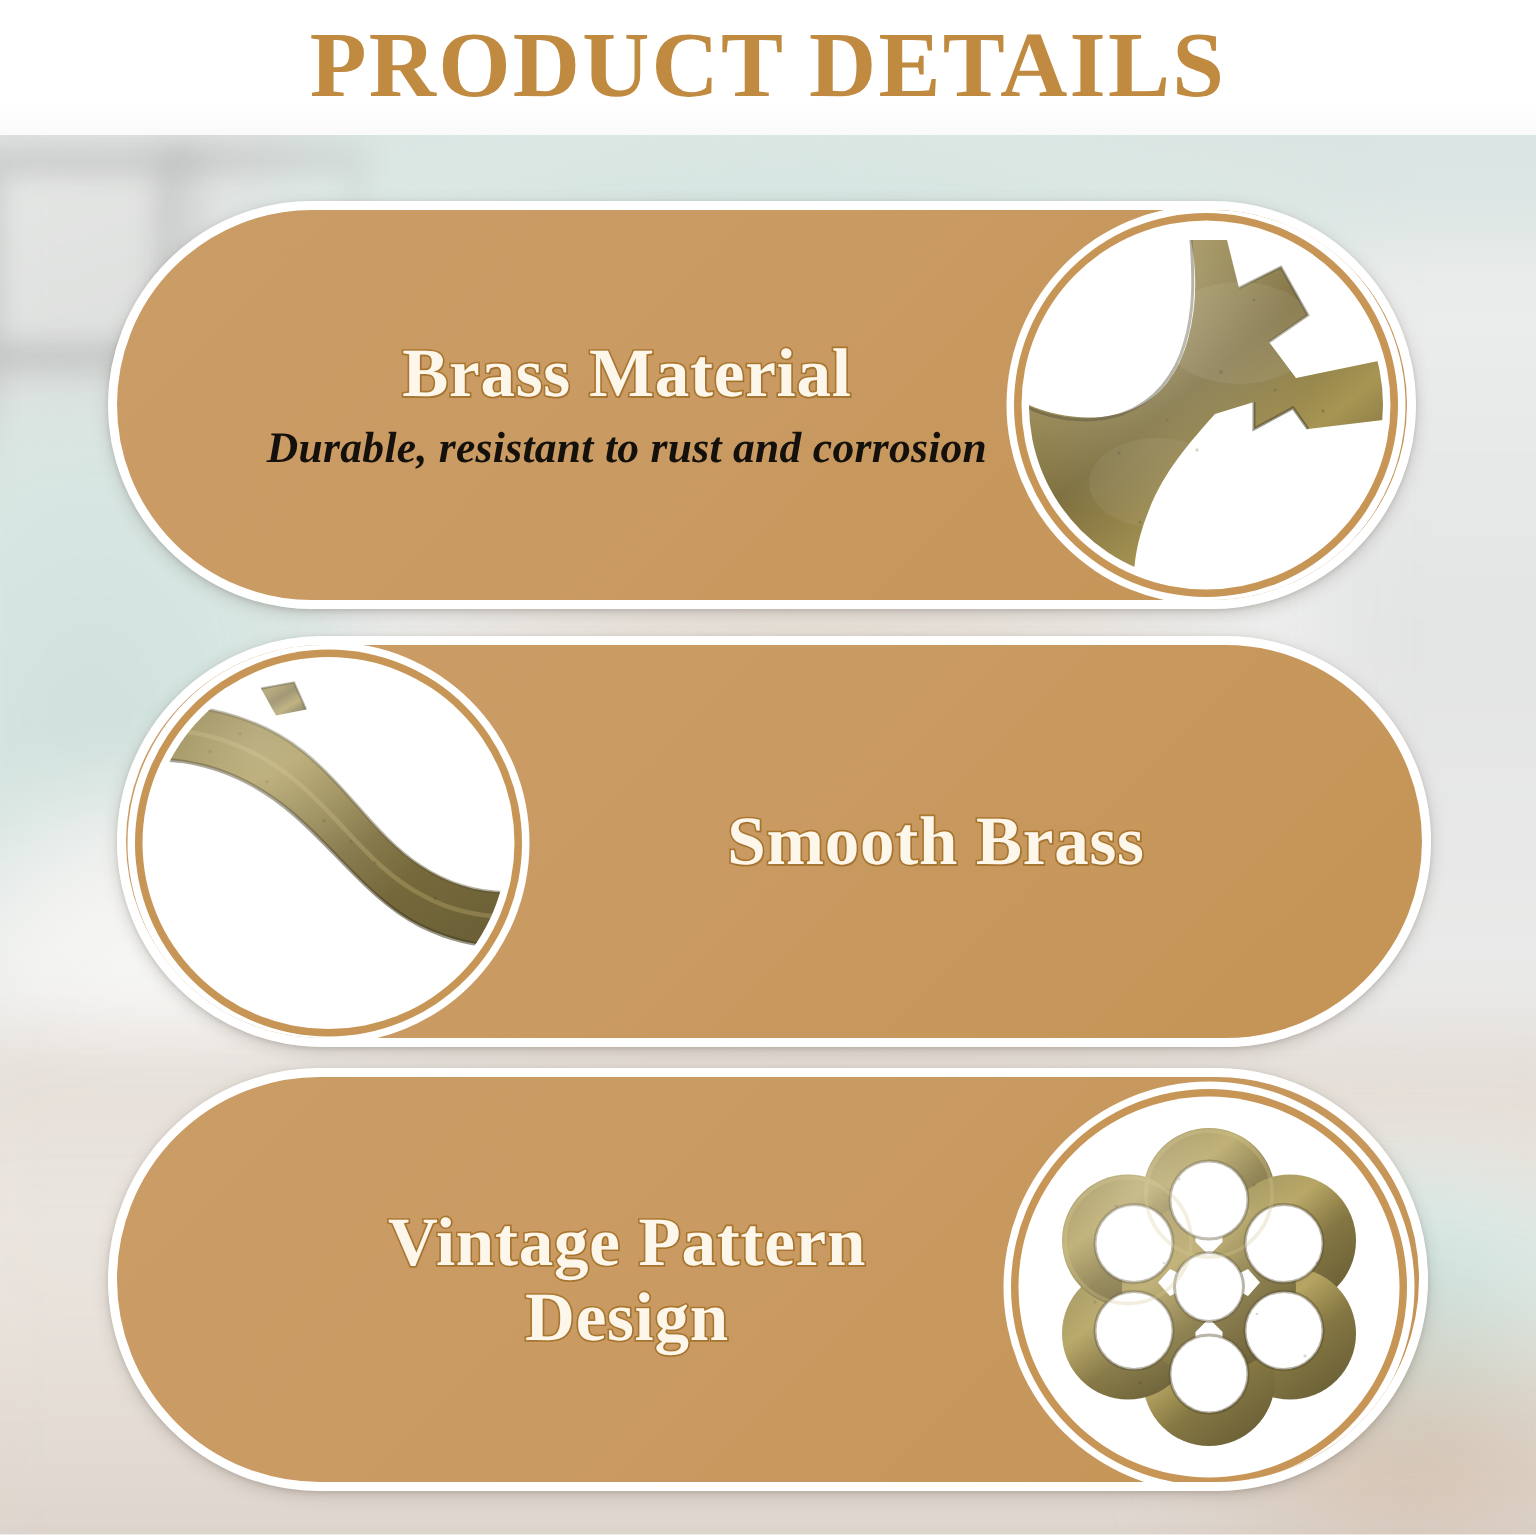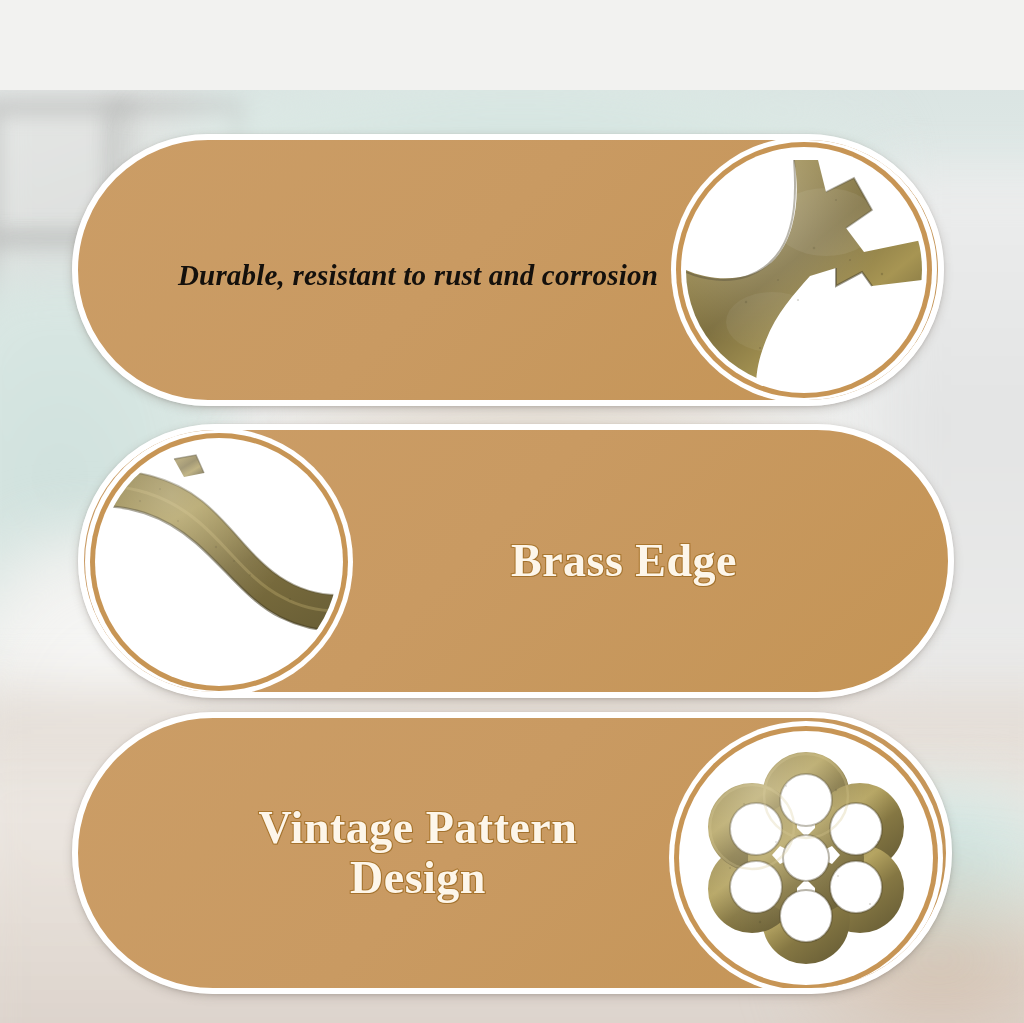--- a/index.html
+++ b/index.html
@@ -261,25 +261,29 @@
       </linearGradient>
       <filter id="grain">
         <feTurbulence type="fractalNoise" baseFrequency="0.9" numOctaves="3" result="n"></feTurbulence>
         <feColorMatrix type="saturate" values="0" in="n" result="ng"></feColorMatrix>
         <feComposite operator="in" in="ng" in2="SourceGraphic" result="c"></feComposite>
         <feBlend mode="multiply" in="SourceGraphic" in2="c"></feBlend>
       </filter>
     </defs>
   </svg>
 
+  <div class="header">
+    <div class="header-title">PRODUCT DETAILS</div>
+  </div>
 
   <div class="card" id="card-1">
     <div class="card-inner">
 
       <div class="card-text" id="text-1">
+        <div class="feature-title">Brass Material</div>
         <div class="feature-sub">Durable, resistant to rust and corrosion</div>
       </div>
 
       <div class="medallion" id="med-1">
         <div class="med-photo">
           <svg width="236" height="236" viewBox="0 0 236 236">
             <rect x="0" y="0" width="236" height="236" fill="#ffffff"></rect>
             <path d="M 0,118 C 18,126 44,130 66,122 C 88,114 100,96 106,74
                      C 112,52 112,30 108,8 L 132,8 L 140,40 L 168,26 L 186,58
                      L 160,76 L 178,100 L 236,88 L 236,128 L 186,134 L 176,120
@@ -337,21 +341,21 @@
               <circle cx="190" cy="156" r="1.1" fill="#3c361f"></circle>
               <circle cx="60" cy="46" r="1" fill="#3c361f"></circle>
               <circle cx="134" cy="118" r="1" fill="#3c361f"></circle>
             </g>
           </svg>
         </div>
         <div class="shine"></div>
       </div>
 
       <div class="card-text" id="text-2">
-        <div class="feature-title">Brass Edge</div>
+        <div class="feature-title">Smooth Brass</div>
       </div>
 
     </div>
   </div>
 
   <div class="card" id="card-3">
     <div class="card-inner">
 
       <div class="card-text" id="text-3">
         <div class="feature-title">Vintage Pattern

